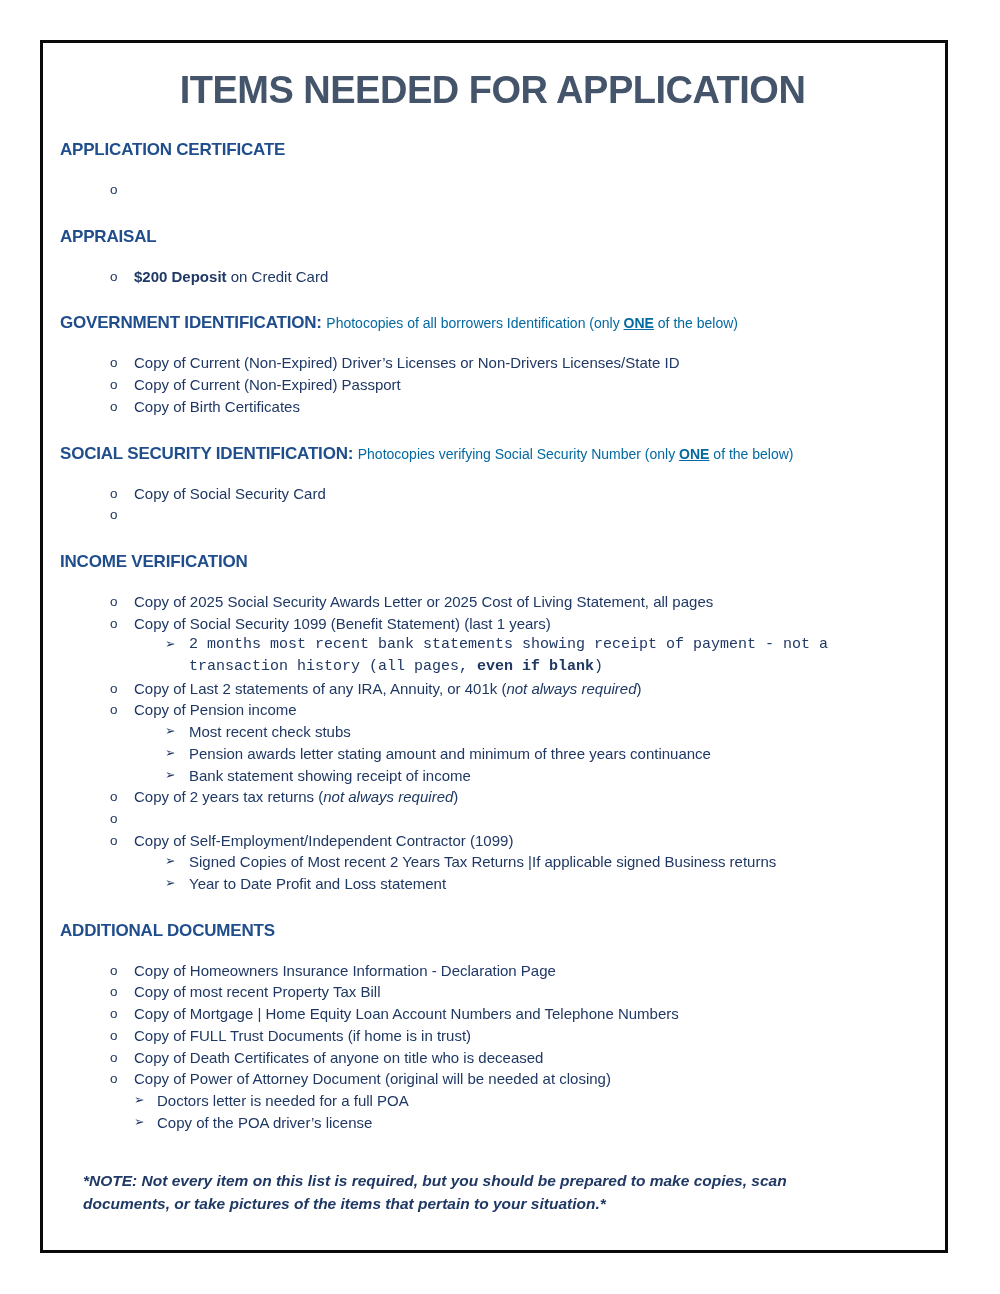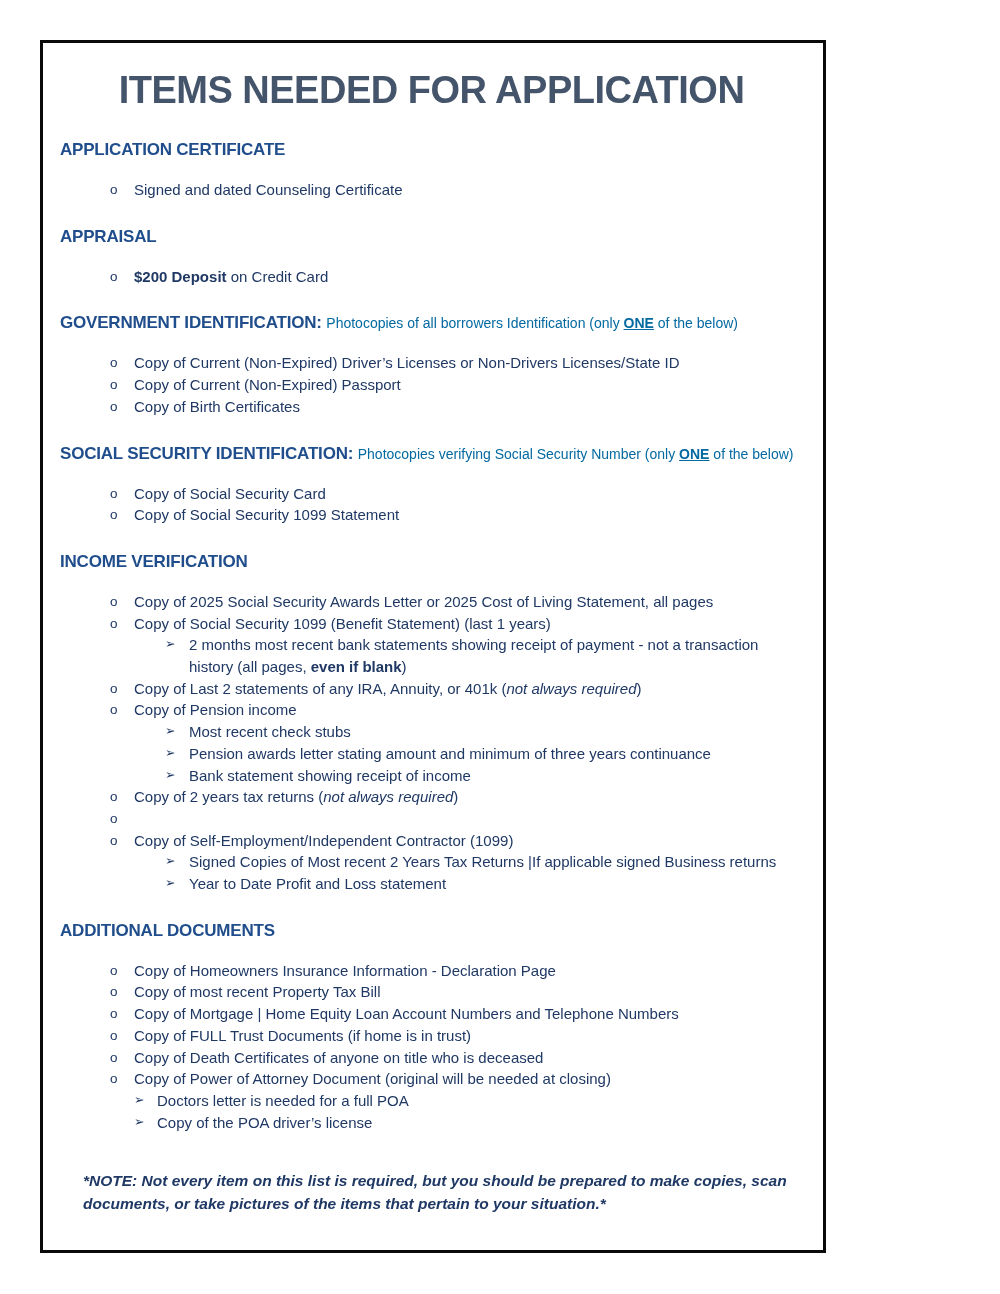--- a/index.html
+++ b/index.html
@@ -1,53 +1,52 @@
 <!DOCTYPE html>
 <html><head>
 <meta charset="utf-8">
 <style>
   html,body{margin:0;padding:0;background:#ffffff;}
   body{width:1000px;height:1294px;position:relative;font-family:"Liberation Sans",sans-serif;}
-  .page-border{position:absolute;left:40px;top:40px;width:786px;height:1213px;
+  .page-border{position:absolute;left:40px;top:40px;width:908px;height:1213px;
     border:3px solid #0a0a0a;box-sizing:border-box;background:#ffffff;overflow:hidden;}
   .content{padding:14px 20px 0 17px;color:#1F3864;}
   h1{margin:11px 0 27px;font-size:38px;line-height:44px;text-align:center;
     color:#44546A;font-weight:bold;letter-spacing:-0.5px;}
   h2{margin:25px 0 18px;font-size:17px;line-height:22px;color:#204E8C;
     font-weight:bold;letter-spacing:-0.2px;}
   h2 .h2-suffix{font-size:14px;font-weight:normal;color:#0369a1;letter-spacing:0;}
   h2 .h2-suffix .bu{font-weight:bold;text-decoration:underline;}
   .row{display:flex;align-items:flex-start;font-size:15px;line-height:21.7px;}
   .row .marker{flex:0 0 auto;color:#1F3864;}
   .lvl1{padding-left:50px;}
   .lvl1 .marker{width:24px;font-size:13.5px;}
   .lvl2a{padding-left:105px;}
   .lvl2a .marker{width:24px;font-size:12.5px;}
   .lvl2b{padding-left:74px;}
   .lvl2b .marker{width:23px;font-size:12.5px;}
   .txt{flex:0 1 auto;}
-  .w640{max-width:640px;}
+  .w640{max-width:640px;font-family:Liberation Mono, monospace;}
   .b{font-weight:bold;}
   .i{font-style:italic;}
   .note{margin:36px 0 0 23px;max-width:755px;font-size:15.5px;line-height:23px;
     font-weight:bold;font-style:italic;color:#1F3864;}
 </style>
 </head>
 <body>
 
 <div class="page-border">
   <div class="content">
 
     <h1>ITEMS NEEDED FOR APPLICATION</h1>
 
     <div>
       <h2><span>APPLICATION CERTIFICATE</span></h2>
       <div class="row lvl1">
         <span class="marker">o</span>
-        <span class="txt"><span>Signed and dated Counseling Certificate</span></span>
       </div>
     </div>
 
     <div>
       <h2><span>APPRAISAL</span></h2>
       <div class="row lvl1">
         <span class="marker">o</span>
         <span class="txt"><span class="b">$200 Deposit</span><span> on Credit Card</span></span>
       </div>
     </div>
@@ -73,21 +72,20 @@
     <div>
       <h2><span>SOCIAL SECURITY IDENTIFICATION:</span>
         <span class="h2-suffix"> <span>Photocopies verifying Social Security Number (only </span><span class="bu">ONE</span><span> of the below)</span></span>
       </h2>
       <div class="row lvl1">
         <span class="marker">o</span>
         <span class="txt"><span>Copy of Social Security Card</span></span>
       </div>
       <div class="row lvl1">
         <span class="marker">o</span>
-        <span class="txt"><span>Copy of Social Security 1099 Statement</span></span>
       </div>
     </div>
 
     <div>
       <h2><span>INCOME VERIFICATION</span></h2>
       <div class="row lvl1">
         <span class="marker">o</span>
         <span class="txt"><span>Copy of 2025 Social Security Awards Letter or 2025 Cost of Living Statement, all pages</span></span>
       </div>
       <div class="row lvl1">

